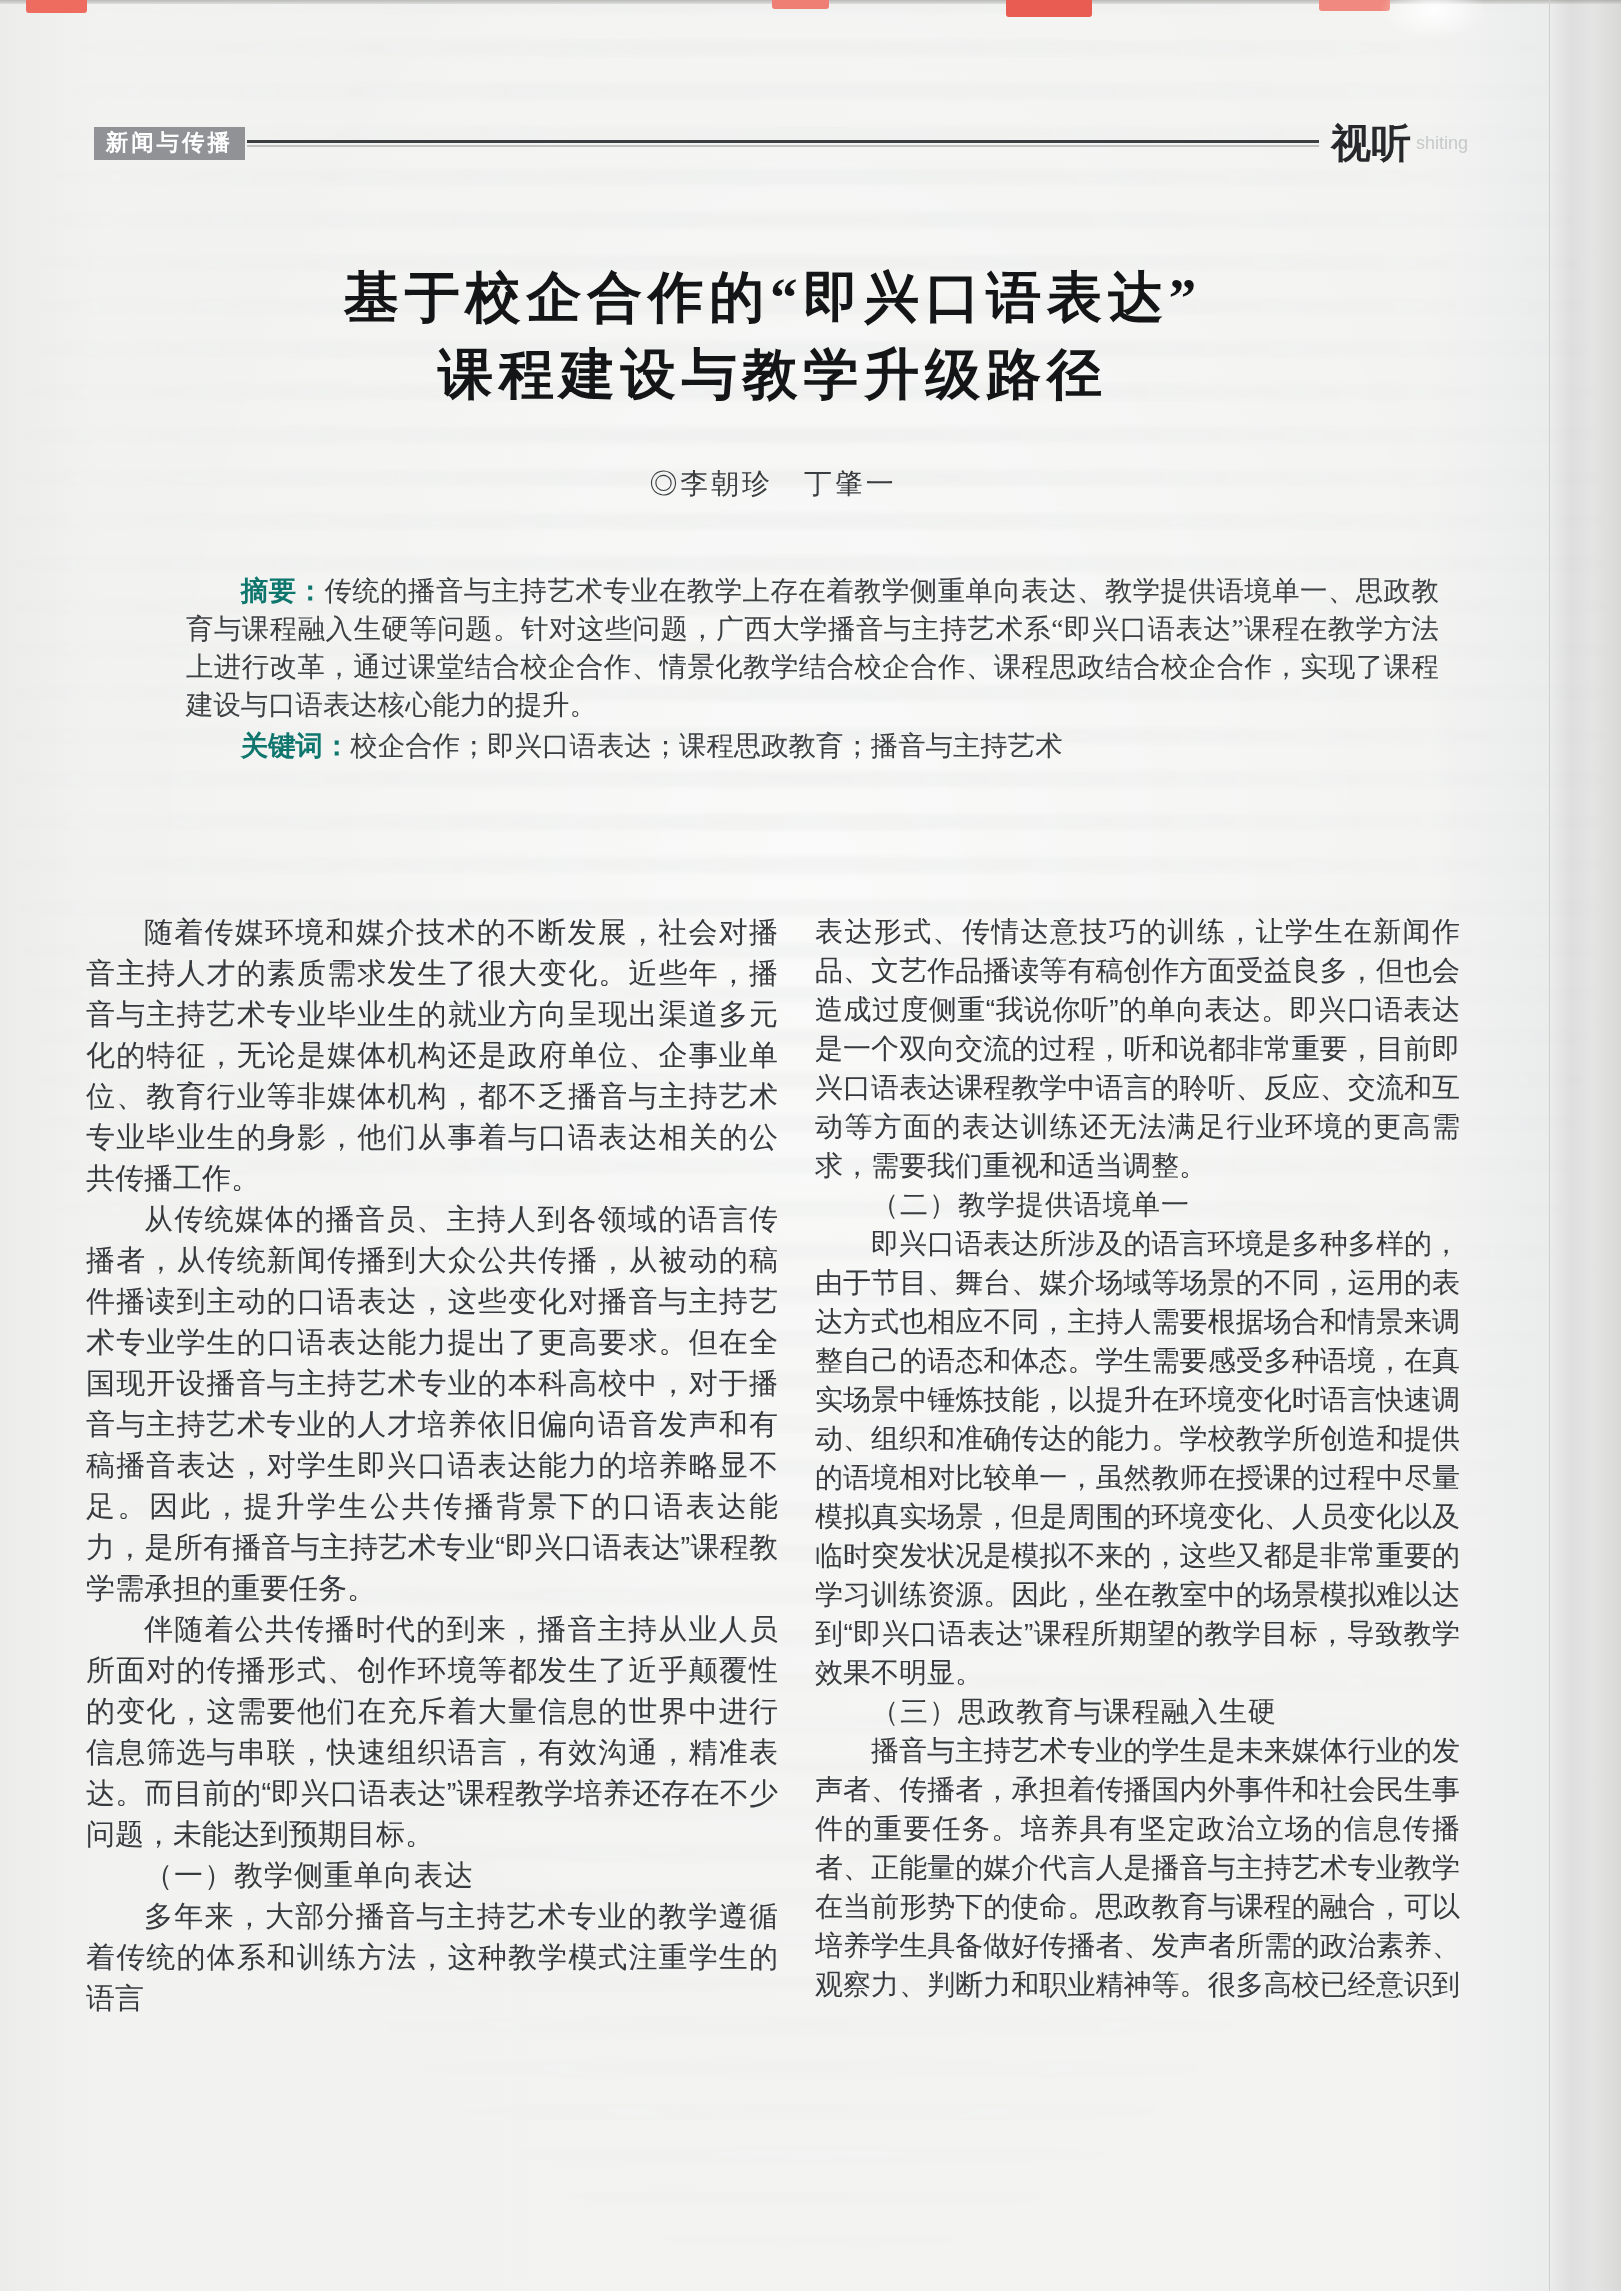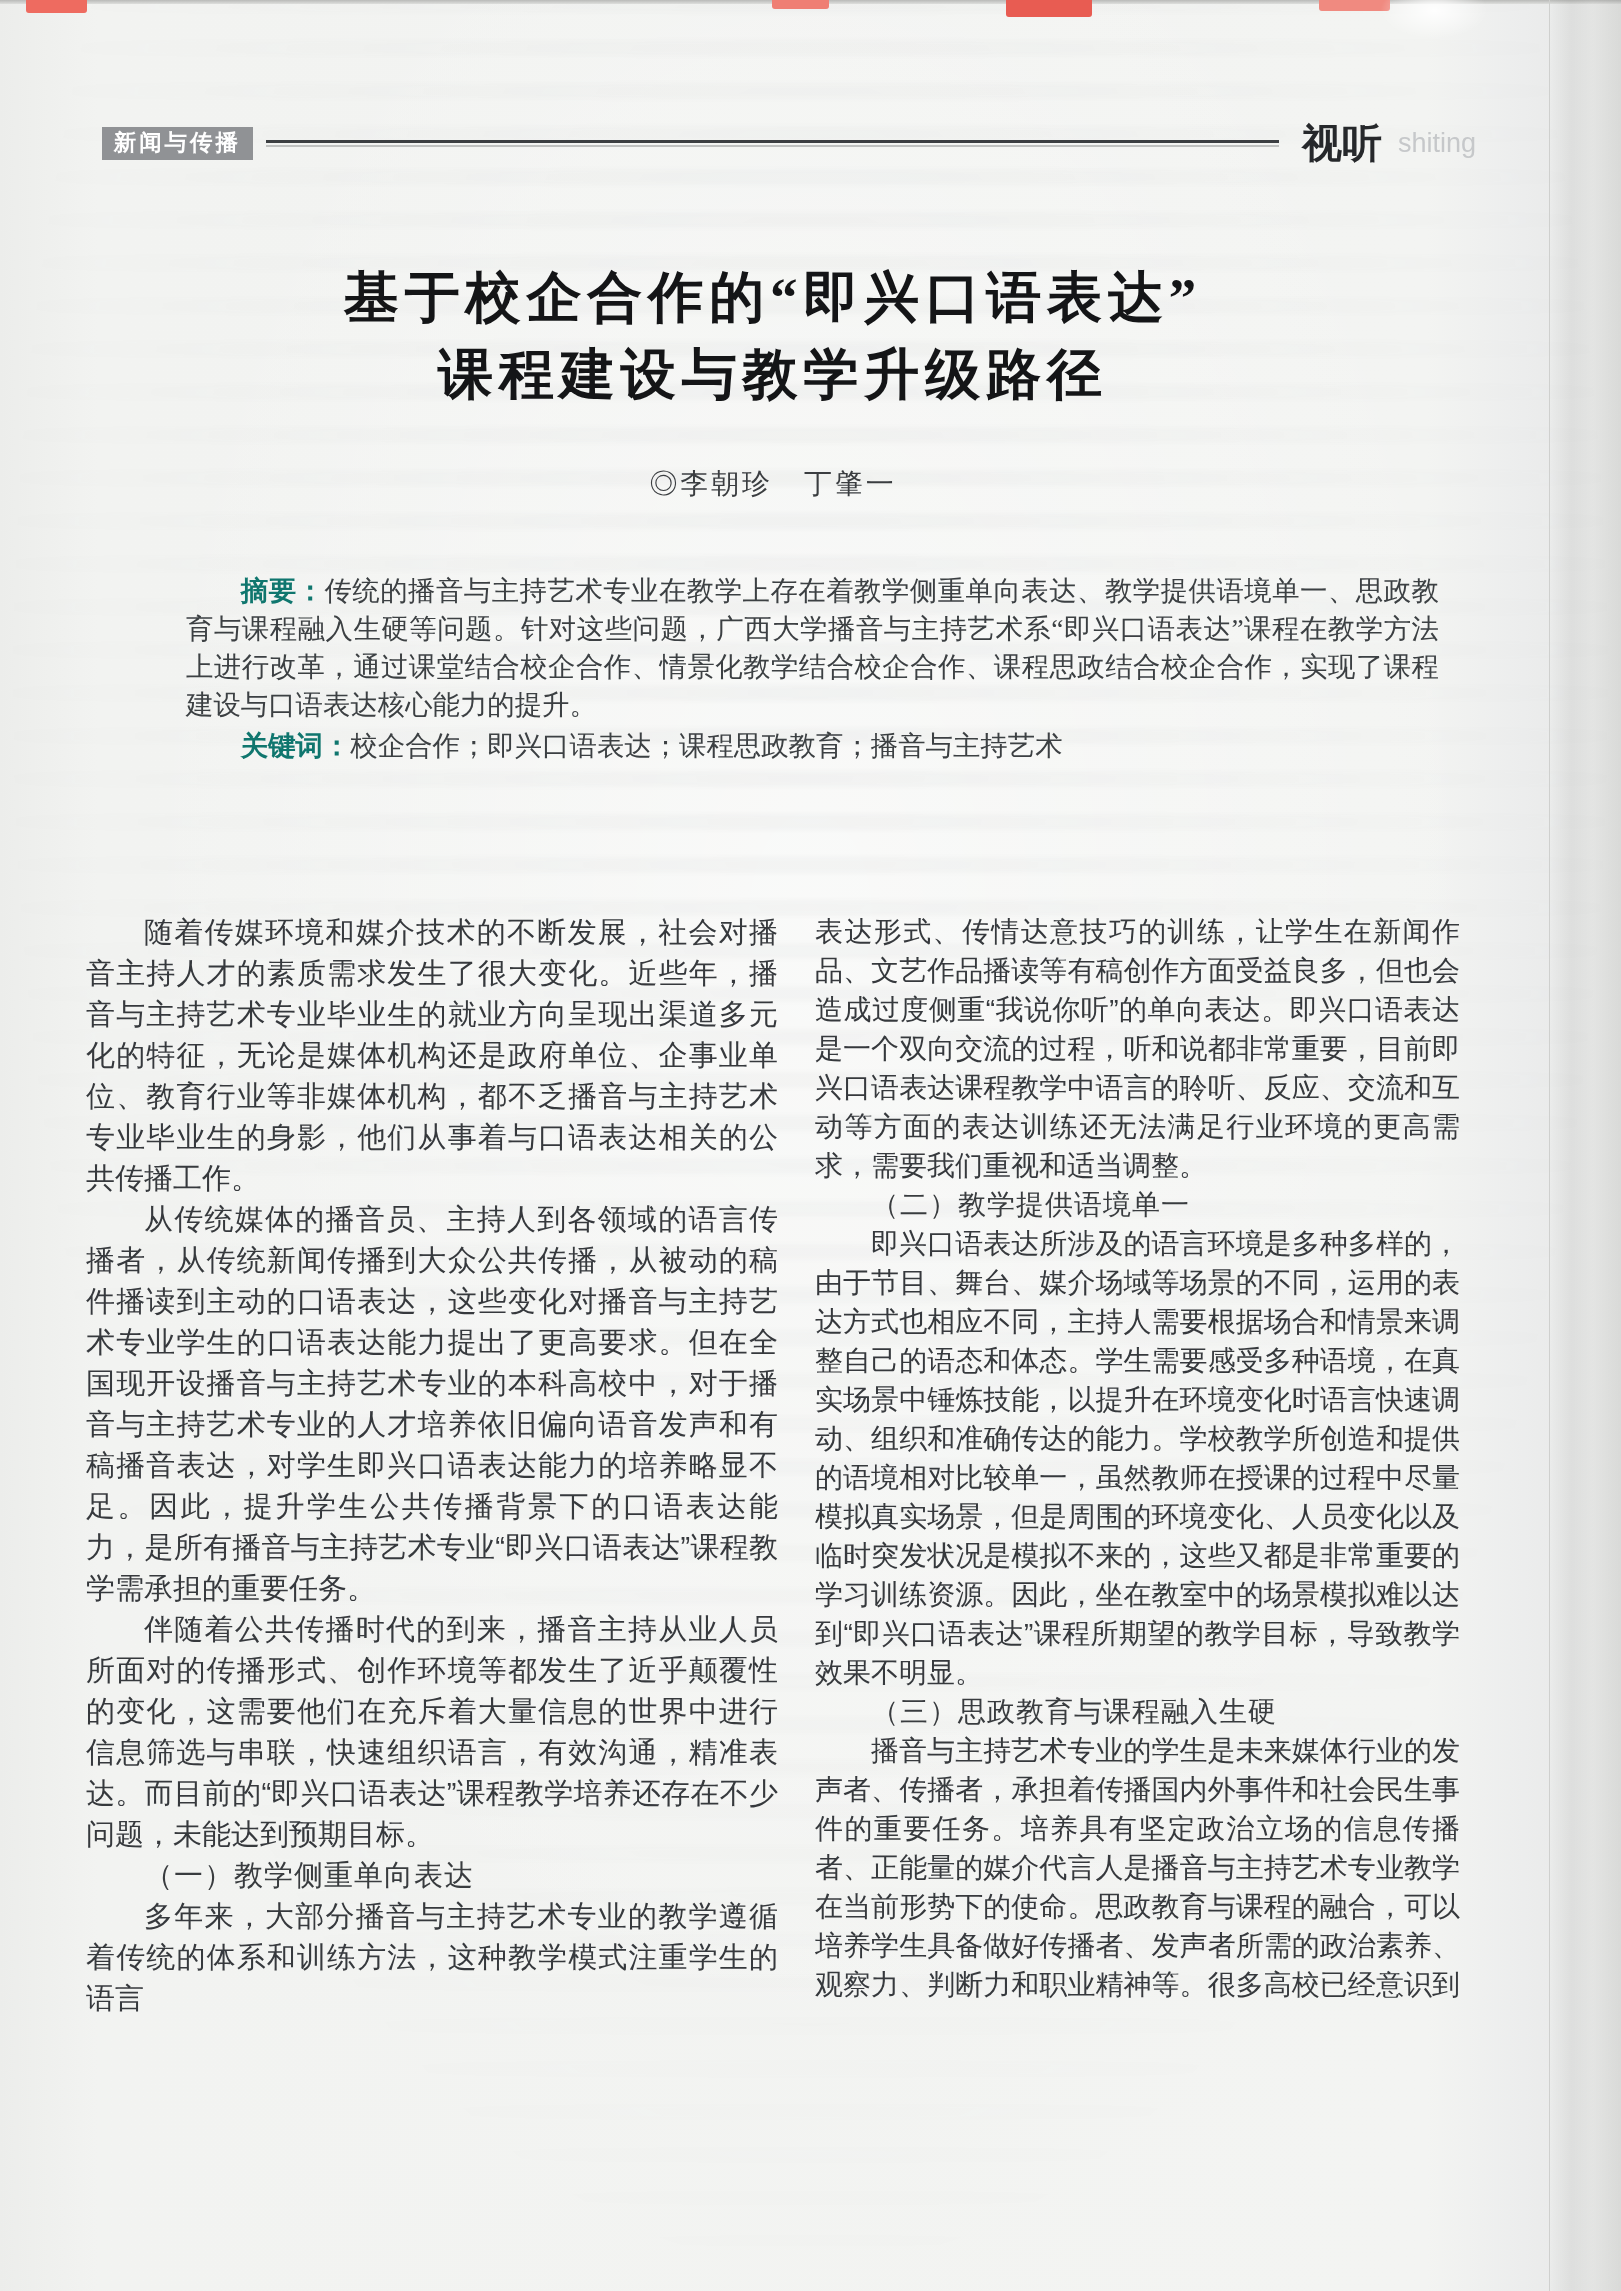--- a/index.html
+++ b/index.html
@@ -22,28 +22,28 @@
   .m4{left:1319px;width:71px;height:10.8px;background:#f08a80;}
   .glare{position:absolute;left:1380px;top:-17.6px;width:108px;height:57px;background:radial-gradient(ellipse,rgba(255,255,255,0.95),rgba(255,255,255,0) 70%);}
   .right-edge{position:absolute;top:0;right:0;width:71px;height:100%;
     background:linear-gradient(90deg,rgba(0,0,0,0) 0%,rgba(0,0,0,0.05) 30%,rgba(0,0,0,0.02) 60%,rgba(0,0,0,0.06) 100%);
     border-left:1px solid #cfd0ce;}
   .bleed{position:absolute;inset:0;pointer-events:none;opacity:.05;filter:blur(2px);
     background:repeating-linear-gradient(0deg,#7a7f84 0 15.7px,transparent 15.7px 43px);
     mask-image:radial-gradient(ellipse at 50% 30%,#000 0%,transparent 75%);
     -webkit-mask-image:radial-gradient(ellipse at 50% 30%,#000 0%,transparent 75%);}
   
-  .hdr{position:absolute;left:102px;top:120px;width:1374px;height:47px;display:flex;align-items:center;gap:11px;}
+  .hdr{position:absolute;left:94px;top:120px;width:1374px;height:47px;display:flex;align-items:center;}
   .badge{background:#909295;color:#ffffff;font-weight:bold;font-size:22.5px;letter-spacing:2.9px;
     padding:4.9px 11.8px 5.9px 11.8px;line-height:1;white-space:nowrap;}
   .hrule{flex:1;height:7.8px;margin:0 0 0 2px;
     background:linear-gradient(#3c3f42 0 2.9px,transparent 2.9px 4.9px,#bfc1c0 4.9px 6.9px,transparent 6.9px);}
   .jname{font-family:"Liberation Serif",serif;font-weight:bold;font-size:40px;color:#26282b;
     line-height:1;margin-left:12px;white-space:nowrap;}
-  .jpin{font-size:27px;color:#c6c8ca;margin-left:4.9px;white-space:nowrap;}
+  .jpin{font-size:18px;color:#c6c8ca;margin-left:4.9px;white-space:nowrap;}
   
   .title{position:absolute;left:86px;top:259px;width:1374px;text-align:center;
     font-family:"Liberation Serif",serif;font-weight:bold;font-size:55px;line-height:77px;
     letter-spacing:5.9px;color:#141517;}
   .authors{position:absolute;left:86px;top:465px;width:1374px;text-align:center;
     font-size:28px;letter-spacing:2.9px;color:#3a3d40;}
   
   .abstract{position:absolute;left:186px;top:572px;width:1253px;
     font-family:"Liberation Serif",serif;font-size:27.4px;line-height:38px;color:#3c4043;
     text-align:justify;}

